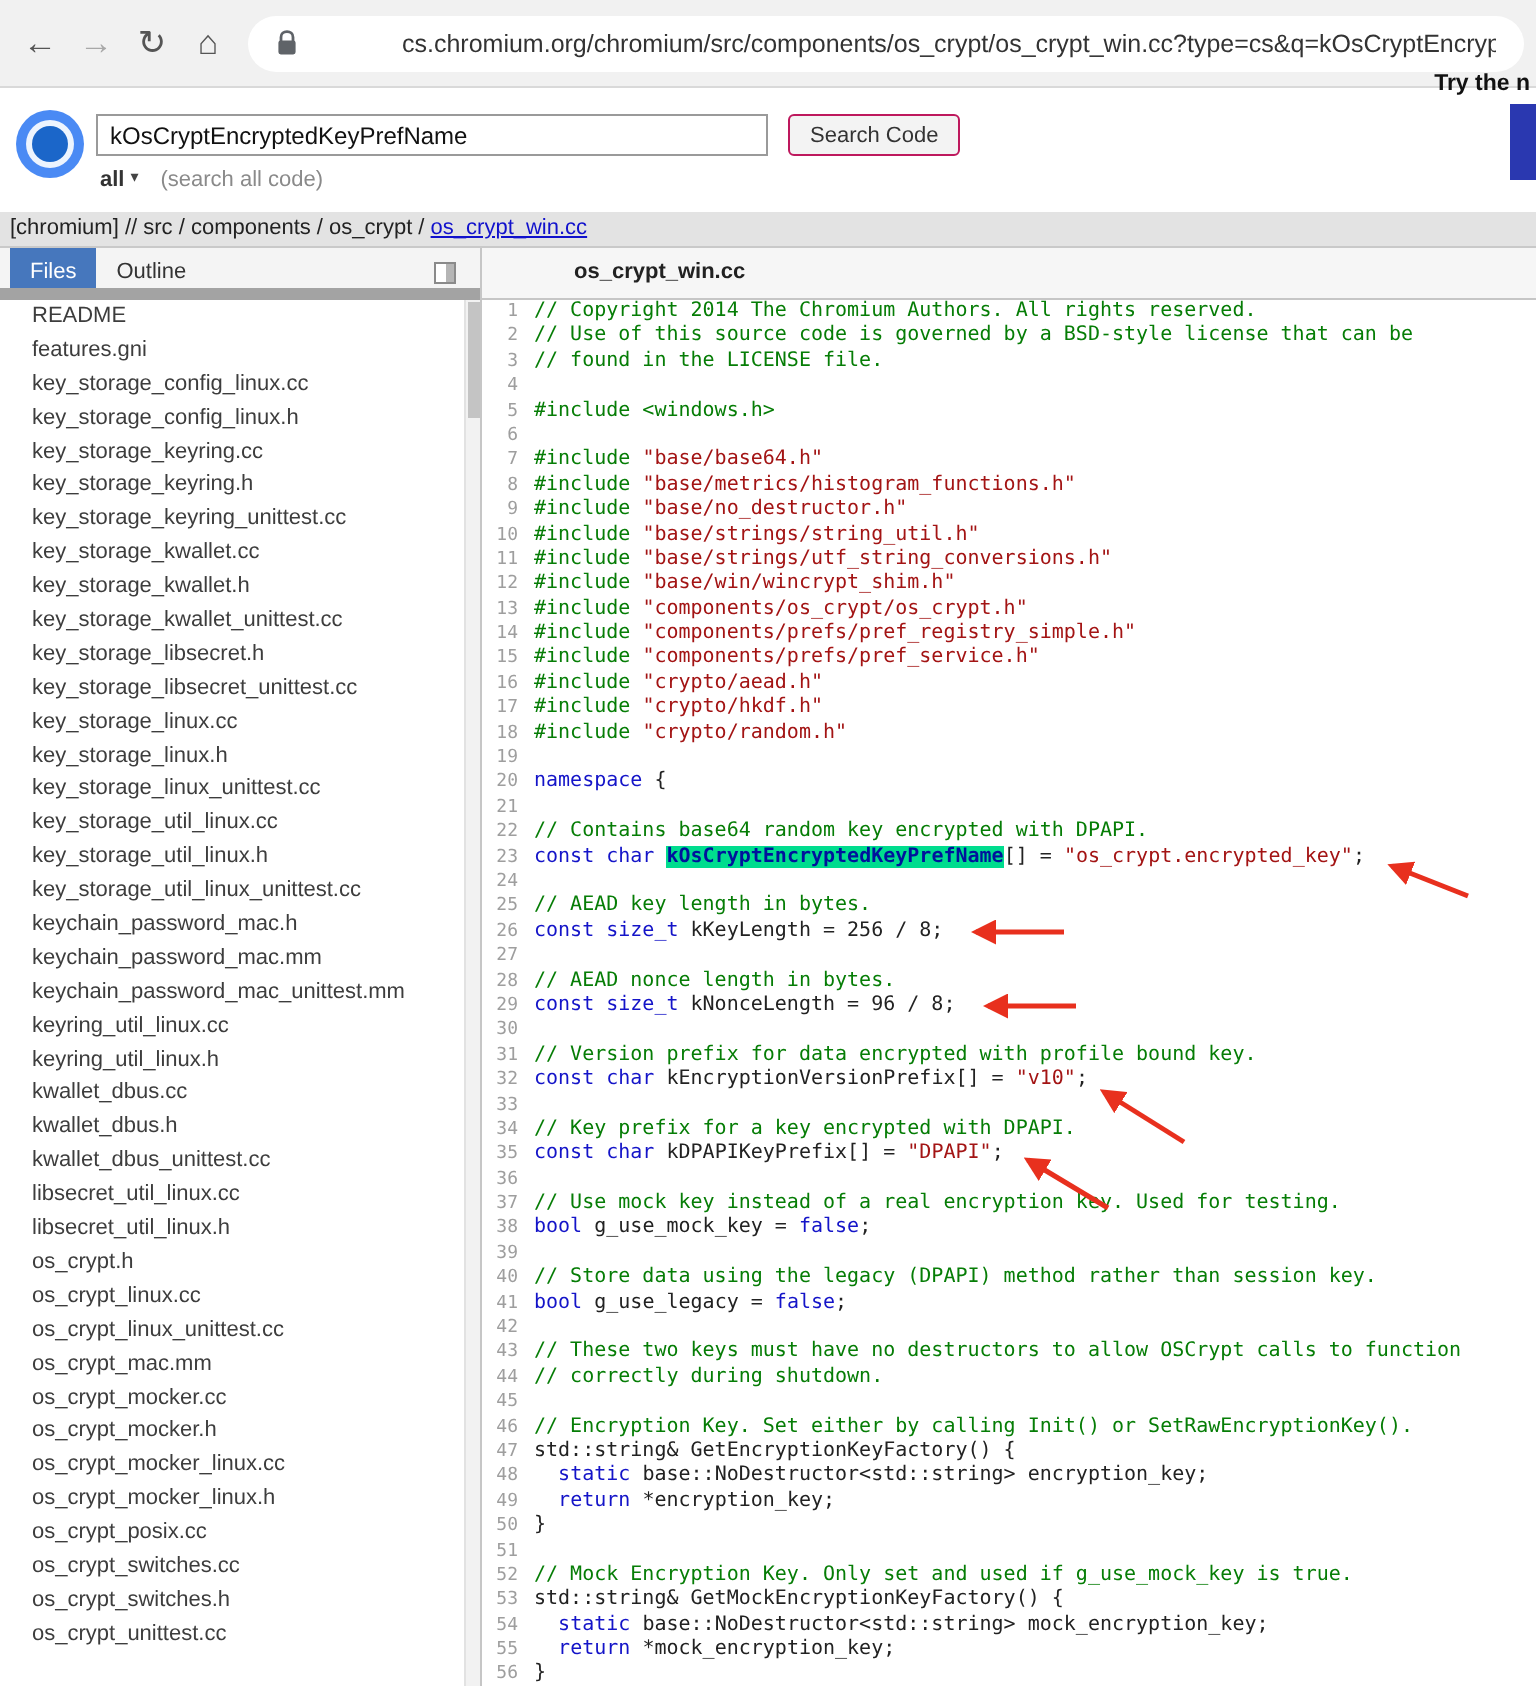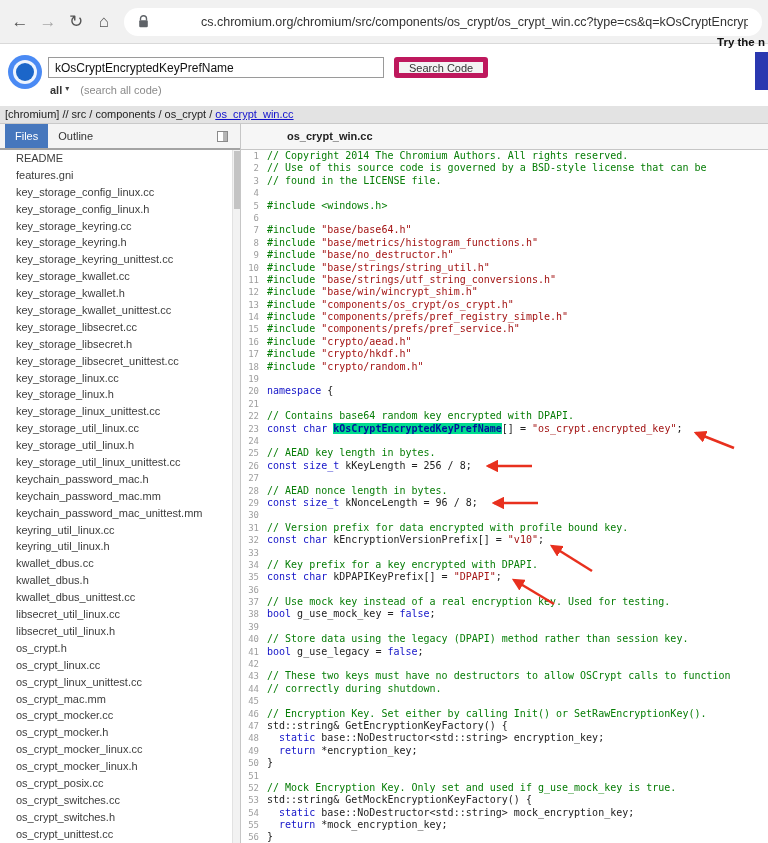--- a/index.html
+++ b/index.html
@@ -24,37 +24,37 @@
   
   .app-header { height:62px; background:#fff; position:relative; }
   .logo { position:absolute; left:8px; top:11px; width:34px; height:34px; border-radius:50%;
           background:#4a8af4; }
   .logo::after { content:""; position:absolute; inset:8px; border-radius:50%;
                  background:#1b66c9; box-shadow:0 0 0 3px rgba(255,255,255,.9); }
   .search-input { position:absolute; left:48px; top:13px; width:336px; height:21px;
                   border:1px solid #9a9a9a; font-size:12px; padding:0 6px;
                   font-family:"Liberation Sans", sans-serif; color:#111; }
   .search-btn { position:absolute; left:394px; top:13px; height:21px; padding:0 10px;
-                font-size:11px; color:#333; background:#f3f3f3; border:5px solid #be185d;
+                font-size:11px; color:#333; background:#f3f3f3; border:1px solid #be185d;
                 border-radius:3px; cursor:pointer; font-family:"Liberation Sans", sans-serif; }
   .scope-row { position:absolute; left:50px; top:40px; font-size:11px; color:#333;
                display:flex; gap:3px; }
   .scope-caret { font-size:8px; color:#444; }
   .scope-hint { color:#8a8a8a; margin-left:8px; }
 
   
   .breadcrumb { height:18px; background:#e3e3e3; border-bottom:1px solid #c9c9c9;
                 font-size:11px; line-height:17px; padding-left:5px; color:#222;
                 white-space:nowrap; }
   .crumb-link { color:#1111cc; text-decoration:underline; cursor:pointer; }
 
   
   .content { display:flex; height:719px; }
   .sidebar { width:240px; flex-shrink:0; position:relative; background:#fff; }
-  .tab-bar { height:26px; border-bottom:2px solid #a3a3a3; background:#f4f4f4;
+  .tab-bar { height:26px; border-bottom:6px solid #a3a3a3; background:#f4f4f4;
              display:flex; align-items:stretch; padding-left:5px; }
   .tab { font-size:11px; padding:6px 10px 0; color:#333; cursor:pointer; }
   .tab.active { background:#4677bd; color:#fff; }
   .panel-icon { margin-left:auto; margin-right:12px; margin-top:7px; width:11px; height:11px;
                 border:1px solid #8a8a8a; background:#fff; }
   .panel-icon::after { content:""; display:block; width:4px; height:100%; background:#b5b5b5;
                        margin-left:auto; }
   .file-list { position:absolute; top:26px; left:0; right:8px; bottom:0; overflow:hidden; }
   .file-item { height:16.9px; line-height:16.9px; font-size:11px; color:#3d3d3d;
                padding-left:16px; white-space:nowrap; cursor:pointer; }
@@ -130,21 +130,20 @@
         <div class="file-item">README</div>
         <div class="file-item">features.gni</div>
         <div class="file-item">key_storage_config_linux.cc</div>
         <div class="file-item">key_storage_config_linux.h</div>
         <div class="file-item">key_storage_keyring.cc</div>
         <div class="file-item">key_storage_keyring.h</div>
         <div class="file-item">key_storage_keyring_unittest.cc</div>
         <div class="file-item">key_storage_kwallet.cc</div>
         <div class="file-item">key_storage_kwallet.h</div>
         <div class="file-item">key_storage_kwallet_unittest.cc</div>
-        <div class="file-item">key_storage_libsecret.cc</div>
         <div class="file-item">key_storage_libsecret.h</div>
         <div class="file-item">key_storage_libsecret_unittest.cc</div>
         <div class="file-item">key_storage_linux.cc</div>
         <div class="file-item">key_storage_linux.h</div>
         <div class="file-item">key_storage_linux_unittest.cc</div>
         <div class="file-item">key_storage_util_linux.cc</div>
         <div class="file-item">key_storage_util_linux.h</div>
         <div class="file-item">key_storage_util_linux_unittest.cc</div>
         <div class="file-item">keychain_password_mac.h</div>
         <div class="file-item">keychain_password_mac.mm</div>

